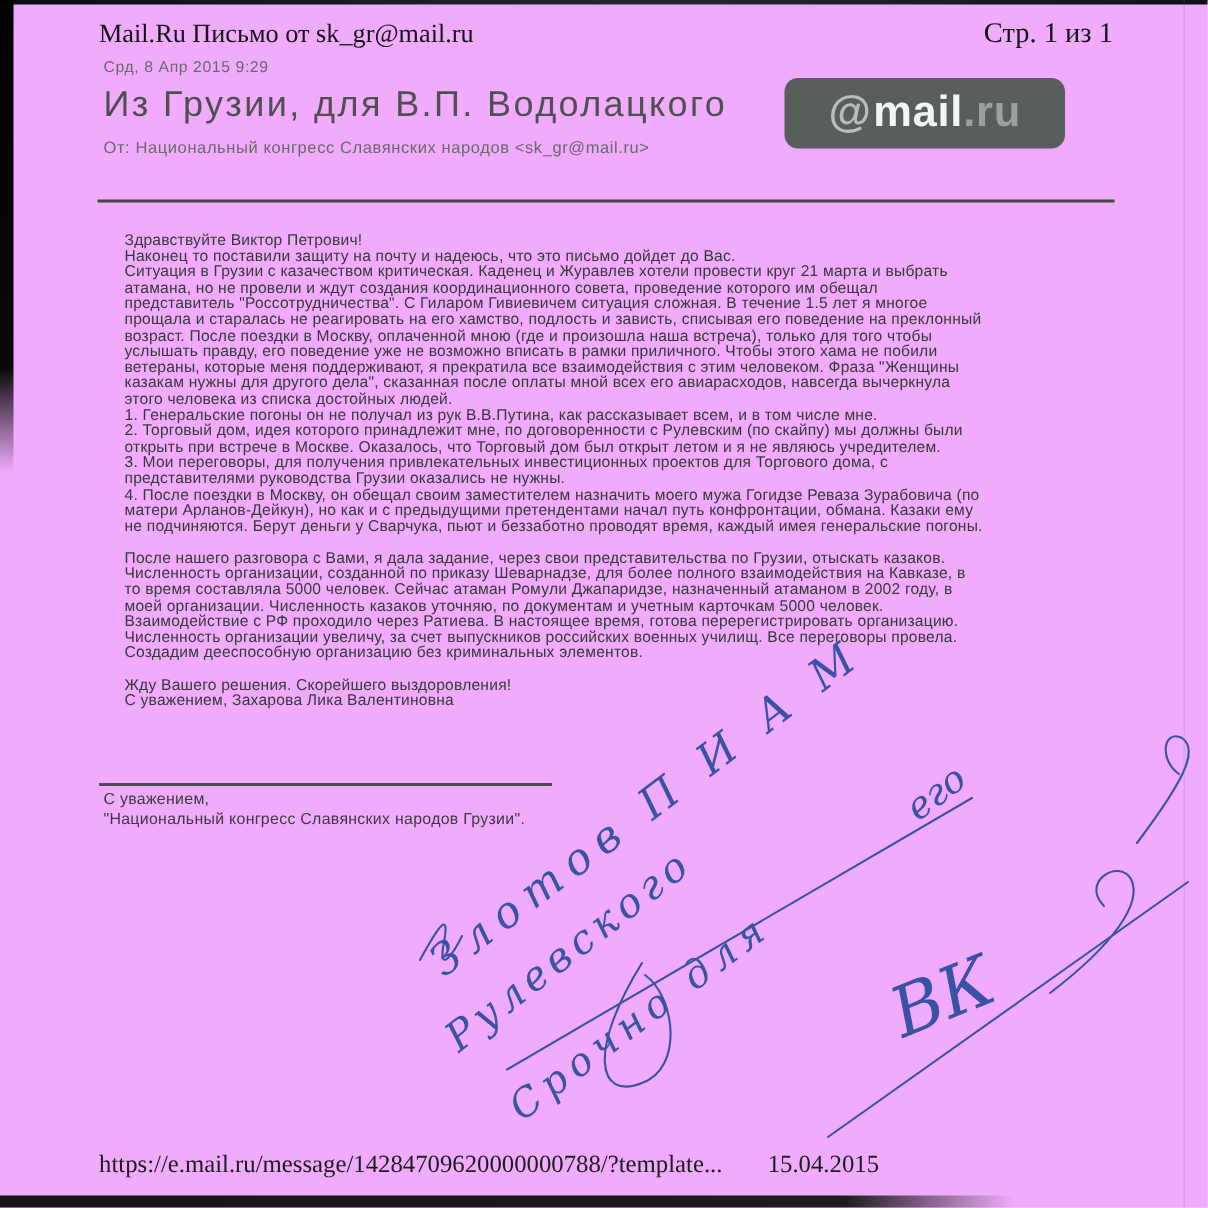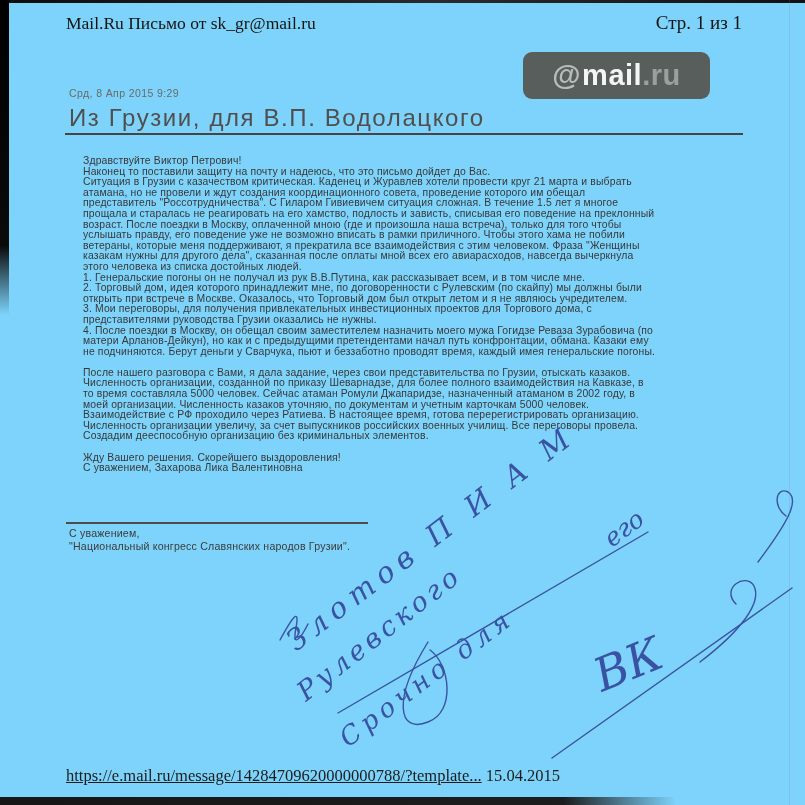--- a/index.html
+++ b/index.html
@@ -1,37 +1,37 @@
 <!DOCTYPE html>
 <html><head>
 <meta charset="utf-8">
 <style>
   html,body{margin:0;padding:0;}
   body{width:805px;height:805px;overflow:hidden;background:#f7f7f4;position:relative;
        font-family:"Liberation Sans",sans-serif;}
-  .sheet{position:absolute;inset:0;background:#7dd3fc;}
+  .sheet{position:absolute;inset:0;background:#f0abfc;}
 
   
   .edge-top{position:absolute;top:0;left:0;width:805px;height:3px;
             background:linear-gradient(to right,#0c0c0c 0%,#2a2a2a 55%,#111 100%);}
   .edge-left{position:absolute;top:0;left:0;width:9px;height:315px;
              background:linear-gradient(to bottom,#000 0%,#0a0a0a 78%,rgba(10,10,10,0) 100%);}
   .edge-bottom{position:absolute;bottom:0;left:0;width:805px;height:8px;
                background:linear-gradient(to right,#161616 0%,#1d1d1d 70%,rgba(40,40,40,0) 84%);}
   .edge-right-faint{position:absolute;top:0;left:789px;width:1px;height:805px;background:rgba(120,120,120,.18);}
 
   
   .doc-header{position:absolute;top:12px;left:66px;width:676px;display:flex;
               justify-content:space-between;align-items:baseline;
               font-family:"Liberation Serif",serif;color:#141414;}
   .doc-header .hl{font-size:17.5px;}
   .doc-header .hr{font-size:19px;}
 
   
-  .meta{position:absolute;top:39px;left:69px;color:#6a6a6a;margin-top:48px;}
+  .meta{position:absolute;top:39px;left:69px;color:#6a6a6a;}
   .meta .date{font-size:10.5px;letter-spacing:.4px;}
   .meta .subject{font-size:24px;color:#4f4f4f;letter-spacing:1.6px;margin-top:5px;font-weight:500;}
   .meta .from{font-size:11px;letter-spacing:.4px;margin-top:9px;}
 
   
   .logo{position:absolute;left:523px;top:52px;width:187px;height:47px;border-radius:9px;
         background:#585e5c;display:flex;align-items:center;justify-content:center;
         font-weight:bold;font-size:29px;letter-spacing:.5px;}
   .logo .at{color:#b7bdba;margin-right:1px;}
   .logo .mail{color:#f4f6f5;}
@@ -48,35 +48,36 @@
   .signoff{position:absolute;top:527px;left:69px;font-size:10.6px;line-height:12.5px;
            color:#3c3c3c;white-space:pre-line;letter-spacing:.2px;}
 
   
   .handwriting{position:absolute;left:0;top:0;width:805px;height:805px;pointer-events:none;}
   .hw-text{font-family:"DejaVu Serif",serif;font-style:italic;}
 
   
   .doc-footer{position:absolute;top:766px;left:66px;width:676px;
               font-family:"Liberation Serif",serif;font-size:16.5px;color:#1c1c1c;}
-  .doc-footer .url{text-decoration:underline;}
+  .doc-footer .url{margin-right:26px;}
 </style>
 </head>
 <body>
 
 <div class="sheet">
 
   <div class="doc-header">
     <span class="hl">Mail.Ru Письмо от sk_gr@mail.ru</span>
     <span class="hr">Стр. 1 из 1</span>
   </div>
 
   <div class="meta">
     <div class="date">Срд, 8 Апр 2015 9:29</div>
     <div class="subject">Из Грузии, для В.П. Водолацкого</div>
+    <div class="from">От: Национальный конгресс Славянских народов &lt;sk_gr@mail.ru&gt;</div>
   </div>
 
   <div class="logo">
     <span class="at">@</span>
       <span class="mail">mail</span>
       <span class="dotru">.ru</span>
   </div>
 
   <div class="divider-main"></div>
 

